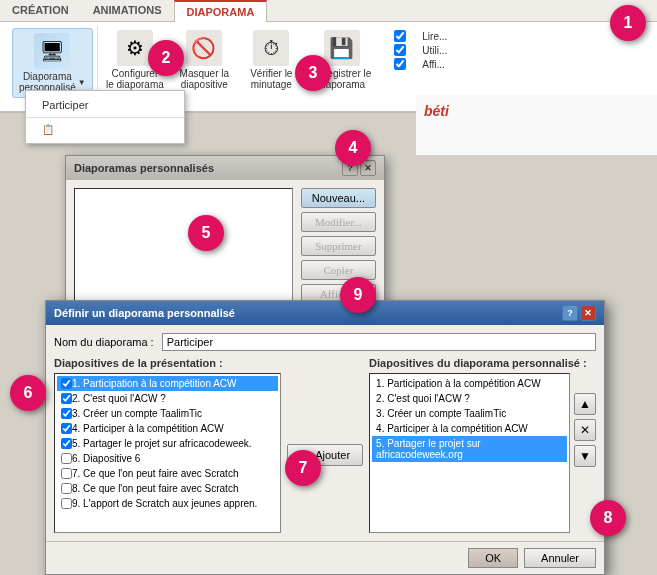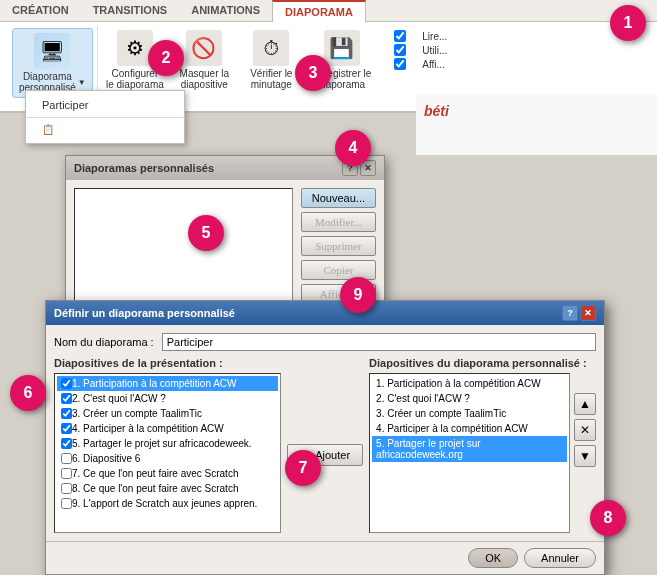--- a/index.html
+++ b/index.html
@@ -53,36 +53,35 @@
     .slides-column { flex: 1; display: flex; flex-direction: column; gap: 4px; }
     .slides-label { font-size: 11px; font-weight: bold; color: #333; }
     .slides-listbox { background: white; border: 1px inset #888; flex: 1; min-height: 160px; overflow-y: auto; padding: 2px; }
     .slide-item { padding: 2px 4px; font-size: 10px; display: flex; align-items: center; gap: 0; cursor: pointer; }
     .slide-item.selected { background: #3399ff; color: white; }
     .slide-item input[type="checkbox"] { width: 11px; height: 11px; }
     .add-btn { padding: 4px 12px; background: linear-gradient(to bottom, #f5f3f0, #d8d4d0); border: 1px solid #888; border-radius: 2px; cursor: pointer; font-size: 11px; align-self: center; display: flex; align-items: center; gap: 4px; }
     .reorder-btns { display: flex; flex-direction: column; gap: 4px; justify-content: flex-start; padding-top: 20px; }
     .reorder-btn { width: 22px; height: 22px; background: linear-gradient(to bottom, #f5f3f0, #d8d4d0); border: 1px solid #888; border-radius: 2px; cursor: pointer; display: flex; align-items: center; justify-content: center; font-size: 12px; }
     .dialog-footer-row { display: flex; justify-content: flex-end; gap: 6px; padding: 6px 8px; border-top: 1px solid #c0bdb5; }
-    .footer-btn { padding: 3px 16px; font-size: 11px; background: linear-gradient(to bottom, #f5f3f0, #d8d4d0); border: 1px solid #888; border-radius: 10px; cursor: pointer; }
+    .footer-btn { padding: 3px 16px; font-size: 11px; background: linear-gradient(to bottom, #f5f3f0, #d8d4d0); border: 1px solid #888; border-radius: 0; cursor: pointer; }
     .footer-btn.primary { background: linear-gradient(to bottom, #d8d0c8, #c0b8b0); }
 
     
     .num-circle { position: absolute; width: 36px; height: 36px; border-radius: 50%; background: #e01060; color: white; font-size: 16px; font-weight: bold; display: flex; align-items: center; justify-content: center; z-index: 100; box-shadow: 2px 2px 6px rgba(0,0,0,0.5); pointer-events: none; }
 
     
     .bg-content { position: absolute; top: 95px; right: 0; width: 241px; height: 60px; background: #f8f8f8; font-size: 14px; font-weight: bold; color: #c0392b; padding: 8px; font-style: italic; }
   </style>
 </head>
 <body>
 
 <div class="ribbon">
   <div class="ribbon-tabs">
     <div class="ribbon-tab">CRÉATION</div>
-    <div class="ribbon-tab">TRANSITIONS</div>
     <div class="ribbon-tab">ANIMATIONS</div>
     <div class="ribbon-tab active">DIAPORAMA</div>
   </div>
 
   <div class="ribbon-content">
 
     <div style="display:flex;flex-direction:column;align-items:flex-start;padding:2px 4px;border-right:1px solid #e0ddd8;min-width:90px;">
       <div class="ribbon-button-large diaporama-btn">
         <div class="ribbon-button-icon">🖥</div>
         <div class="ribbon-button-label" style="display:flex;align-items:center;gap:2px;">

